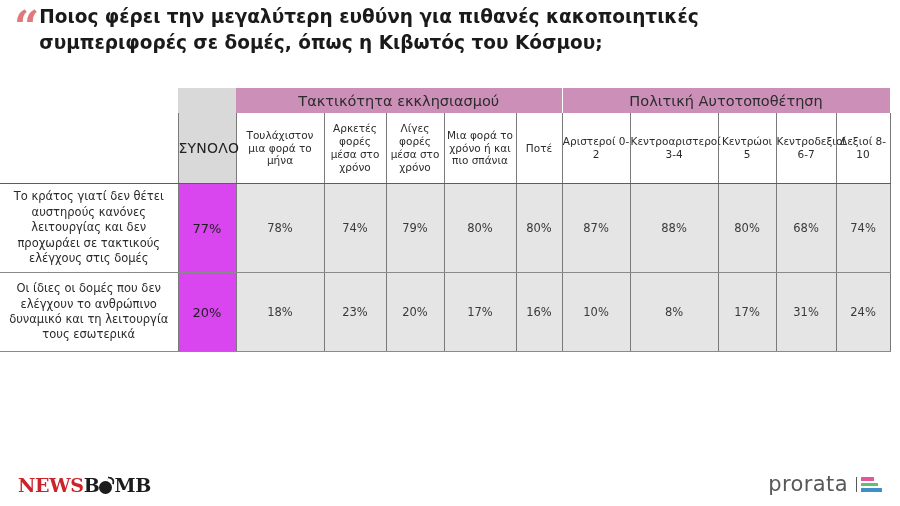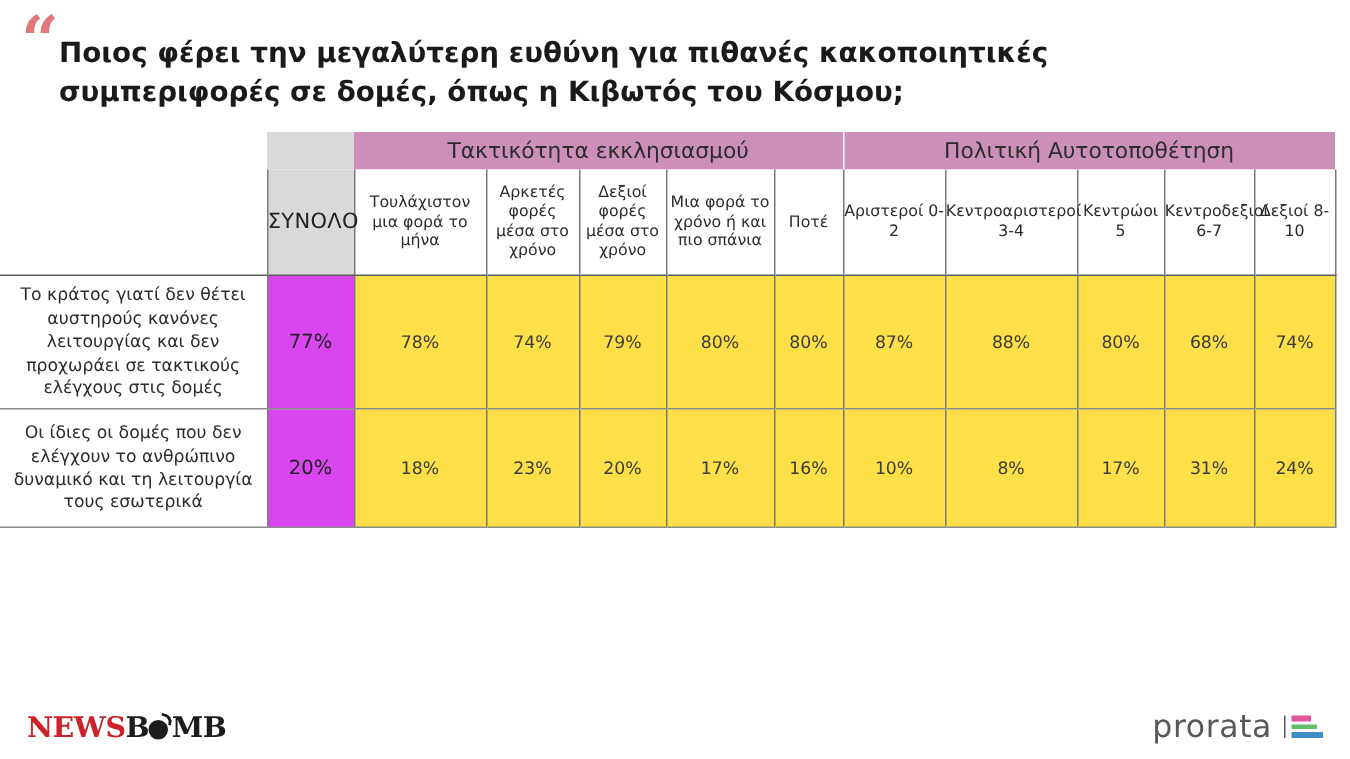--- a/index.html
+++ b/index.html
@@ -33,21 +33,21 @@
     line-height: 1;
     margin: 6px 2px 0 14px;
     letter-spacing: -2px;
     user-select: none;
   }
   #title-text {
     font-size: 18.5px;
     font-weight: bold;
     color: #1a1a1a;
     line-height: 1.38;
-    padding-top: 23px;
+    padding-top: 4px;
     max-width: 730px;
   }
 
   
   #poll-table {
     position: absolute;
     left: 0;
     top: 88px;
     width: 890px;
     border-collapse: collapse;
@@ -129,21 +129,21 @@
     color: #1f1f1f;
     border-left: 1px solid #7a7a7a;
     border-right: 1px solid #7a7a7a;
     border-bottom: 1px solid #8a8a8a;
   }
   .cell-val {
     font-size: 11.5px;
     color: #3a3a3a;
     border-left: 1px solid #7a7a7a;
     border-bottom: 1px solid #8a8a8a;
-    background: #fde047;
+    background: #e5e5e5;
   }
   .cell-val.last-col { border-right: 1px solid #7a7a7a; }
 
   tr.r1 .row-label, tr.r1 .cell-total, tr.r1 .cell-val { height: 88px; }
   tr.r2 .row-label, tr.r2 .cell-total, tr.r2 .cell-val { height: 78px; margin-top: 36px; }
   tr.r3 .row-label, tr.r3 .cell-total, tr.r3 .cell-val { height: 34px; }
   tr.r3 .row-label, tr.r3 .cell-total, tr.r3 .cell-val { border-bottom: 1.6px solid #5d5d5d; }
 
   
   #newsbomb-logo {
@@ -243,21 +243,21 @@
       <th class="grp-blank"></th>
       <th class="grp-total"></th>
       <th class="grp-head" colspan="5">Τακτικότητα εκκλησιασμού</th>
       <th class="grp-head" colspan="5">Πολιτική Αυτοτοποθέτηση</th>
     </tr>
     <tr>
       <th class="rowlabel-head"></th>
       <th class="total-head">ΣΥΝΟΛΟ</th>
       <th class="sub-head first-of-grp">Τουλάχιστον μια φορά το μήνα</th>
       <th class="sub-head">Αρκετές φορές μέσα στο χρόνο</th>
-      <th class="sub-head">Δεξιοί φορές μέσα στο χρόνο</th>
+      <th class="sub-head">Λίγες φορές μέσα στο χρόνο</th>
       <th class="sub-head">Μια φορά το χρόνο ή και πιο σπάνια</th>
       <th class="sub-head">Ποτέ</th>
       <th class="sub-head first-of-grp">Αριστεροί 0-2</th>
       <th class="sub-head">Κεντροαριστεροί 3-4</th>
       <th class="sub-head">Κεντρώοι 5</th>
       <th class="sub-head">Κεντροδεξιοί 6-7</th>
       <th class="sub-head last-col">Δεξιοί 8-10</th>
     </tr>
   </thead>
 

